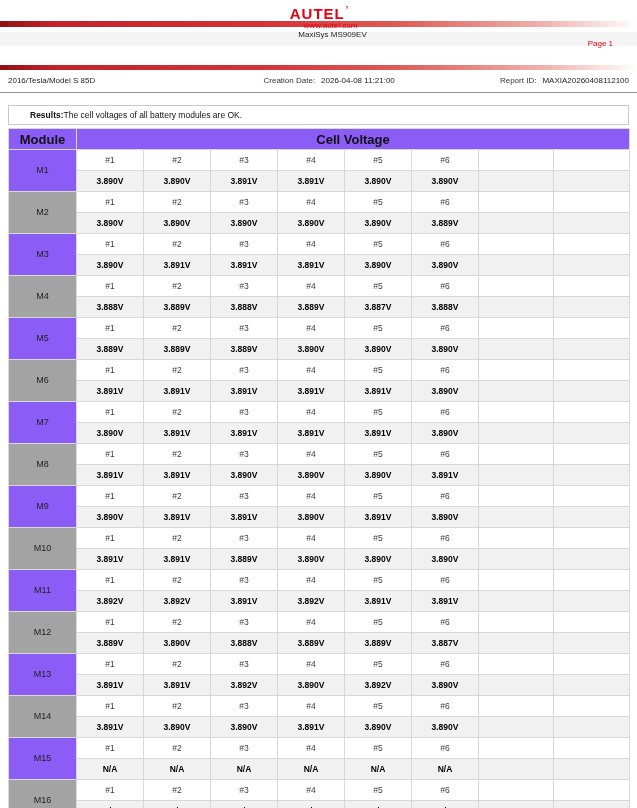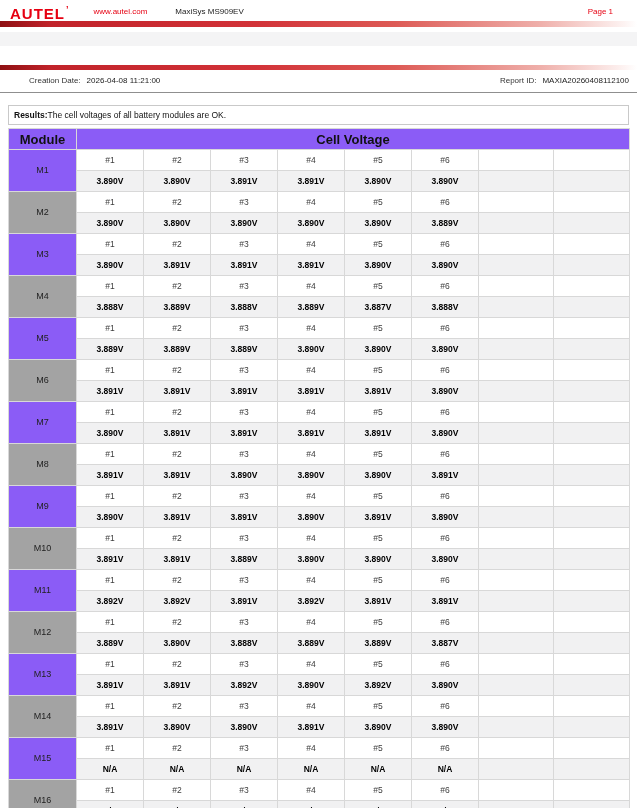--- a/index.html
+++ b/index.html
@@ -1,39 +1,39 @@
 <!DOCTYPE html>
 <html><head>
 <meta charset="utf-8">
 <style>
   html,body{margin:0;padding:0;}
   body{
     width:637px;height:808px;background:#ffffff;position:relative;
     font-family:"Liberation Sans", sans-serif;color:#222;overflow:hidden;
   }
   
-  .hdr{display:flex;align-items:center;height:19px;padding:2px 8px 0 8px;}
+  .hdr{display:flex;align-items:center;height:19px;padding:2px 8px 0 8px;flex-direction:column;}
   .logo{color:#e60012;font-weight:bold;font-size:15px;letter-spacing:1px;margin-left:2px;line-height:15px;}
   .logo .tick{font-size:9px;vertical-align:7px;margin-left:1px;font-weight:bold;}
   .website{color:#e60012;font-size:8px;margin-left:24px;}
   .product{color:#222;font-size:8px;margin-left:28px;}
   .pageno{color:#e60012;font-size:8px;margin-left:auto;margin-right:16px;}
   .redbar{height:6px;background:linear-gradient(to right,#8e1013 0%,#c1232a 8%,#d23238 40%,#dd5a55 62%,#efb0ab 85%,#fdf3f2 98%,#ffffff 100%);}
   .redbar.thin{height:5px;}
   .grayband{height:14px;background:#f4f4f5;margin-top:5px;}
   .gap1{height:19px;}
   
   .info{display:flex;align-items:center;padding:6px 8px 7px 8px;border-bottom:1px solid #8f8f8f;font-size:8px;color:#222;}
   .info .vehicle{width:248px;}
   .info .mid{width:250px;margin-left:21px;}
   .info .lbl{color:#333;}
   .info .val{margin-left:6px;}
   .info .right{margin-left:auto;white-space:nowrap;}
   
-  .results{margin:12px 8px 3px 8px;border:1px solid #c9c9c9;padding:4px 5px;font-size:8.5px;color:#111;}
+  .results{margin:12px 8px 3px 8px;border:1px solid #c9c9c9;padding:4px 21px;font-size:8.5px;color:#111;}
   .results b{font-weight:bold;}
   
   table{border-collapse:collapse;table-layout:fixed;width:621px;margin:0 8px;}
   th,td{border:1px solid #d8d8d8;text-align:center;vertical-align:middle;height:20px;padding:0;font-size:8.5px;line-height:1;}
   thead th{background:#8b5cf6;font-weight:bold;font-size:13px;color:#111;}
   td.module-cell{background:#8b5cf6;font-size:9px;color:#222;}
   td.module-cell.alt{background:#a3a3a3;}
   tr.labels-row td.cl{background:#ffffff;color:#3c3c3c;}
   tr.values-row td.cv{background:#f1f1f2;font-weight:bold;color:#000;}
   tr.labels-row td.empty{background:#ffffff;}
@@ -47,20 +47,21 @@
   <span class="website">www.autel.com</span>
   <span class="product">MaxiSys MS909EV</span>
   <span class="pageno">Page 1</span>
 </div>
 <div class="redbar"></div>
 <div class="grayband"></div>
 <div class="gap1"></div>
 <div class="redbar thin"></div>
 
 <div class="info">
+  <span class="vehicle">2016/Tesla/Model S 85D</span>
   <span class="mid">
     <span class="lbl">Creation Date:</span><span class="val">2026-04-08 11:21:00</span>
   </span>
   <span class="right">
     <span class="lbl">Report ID:</span><span class="val">MAXIA20260408112100</span>
   </span>
 </div>
 
 <div class="results">
   <b>Results:</b><span>The cell voltages of all battery modules are OK.</span>

